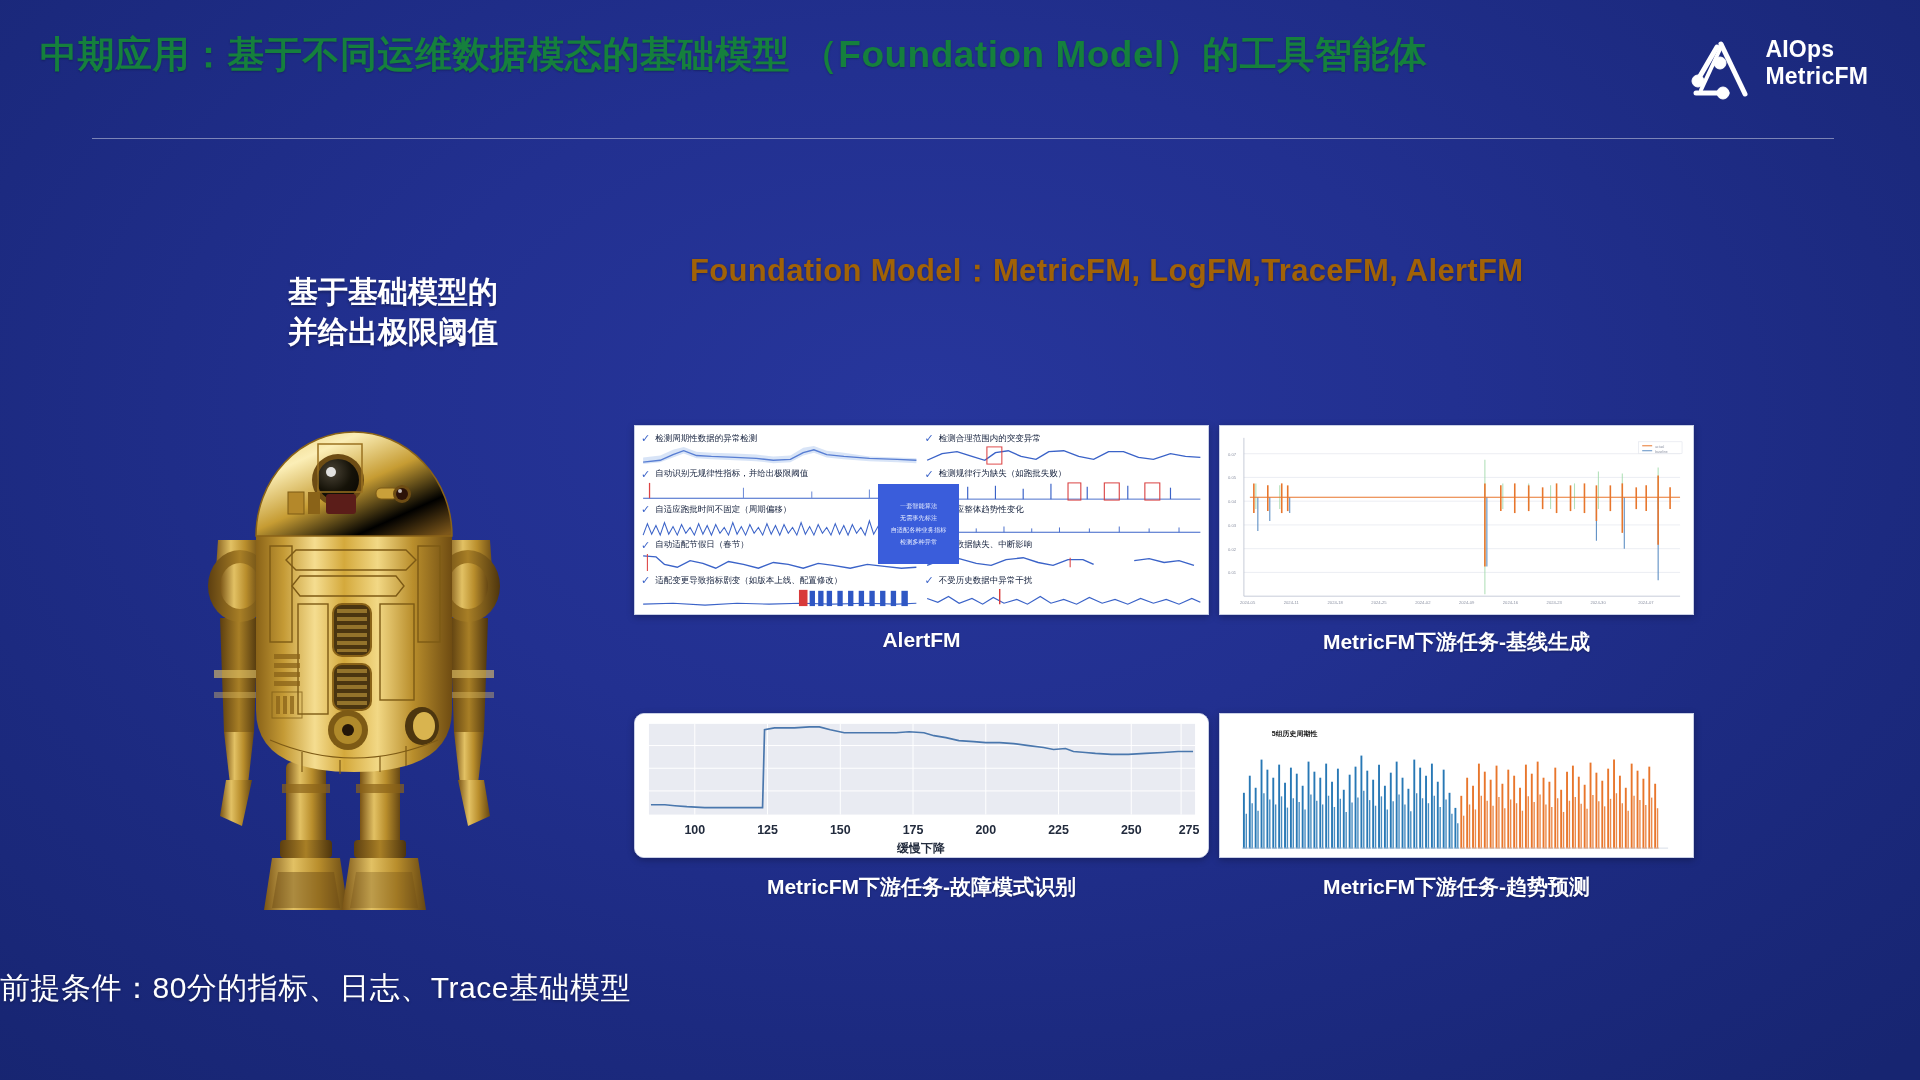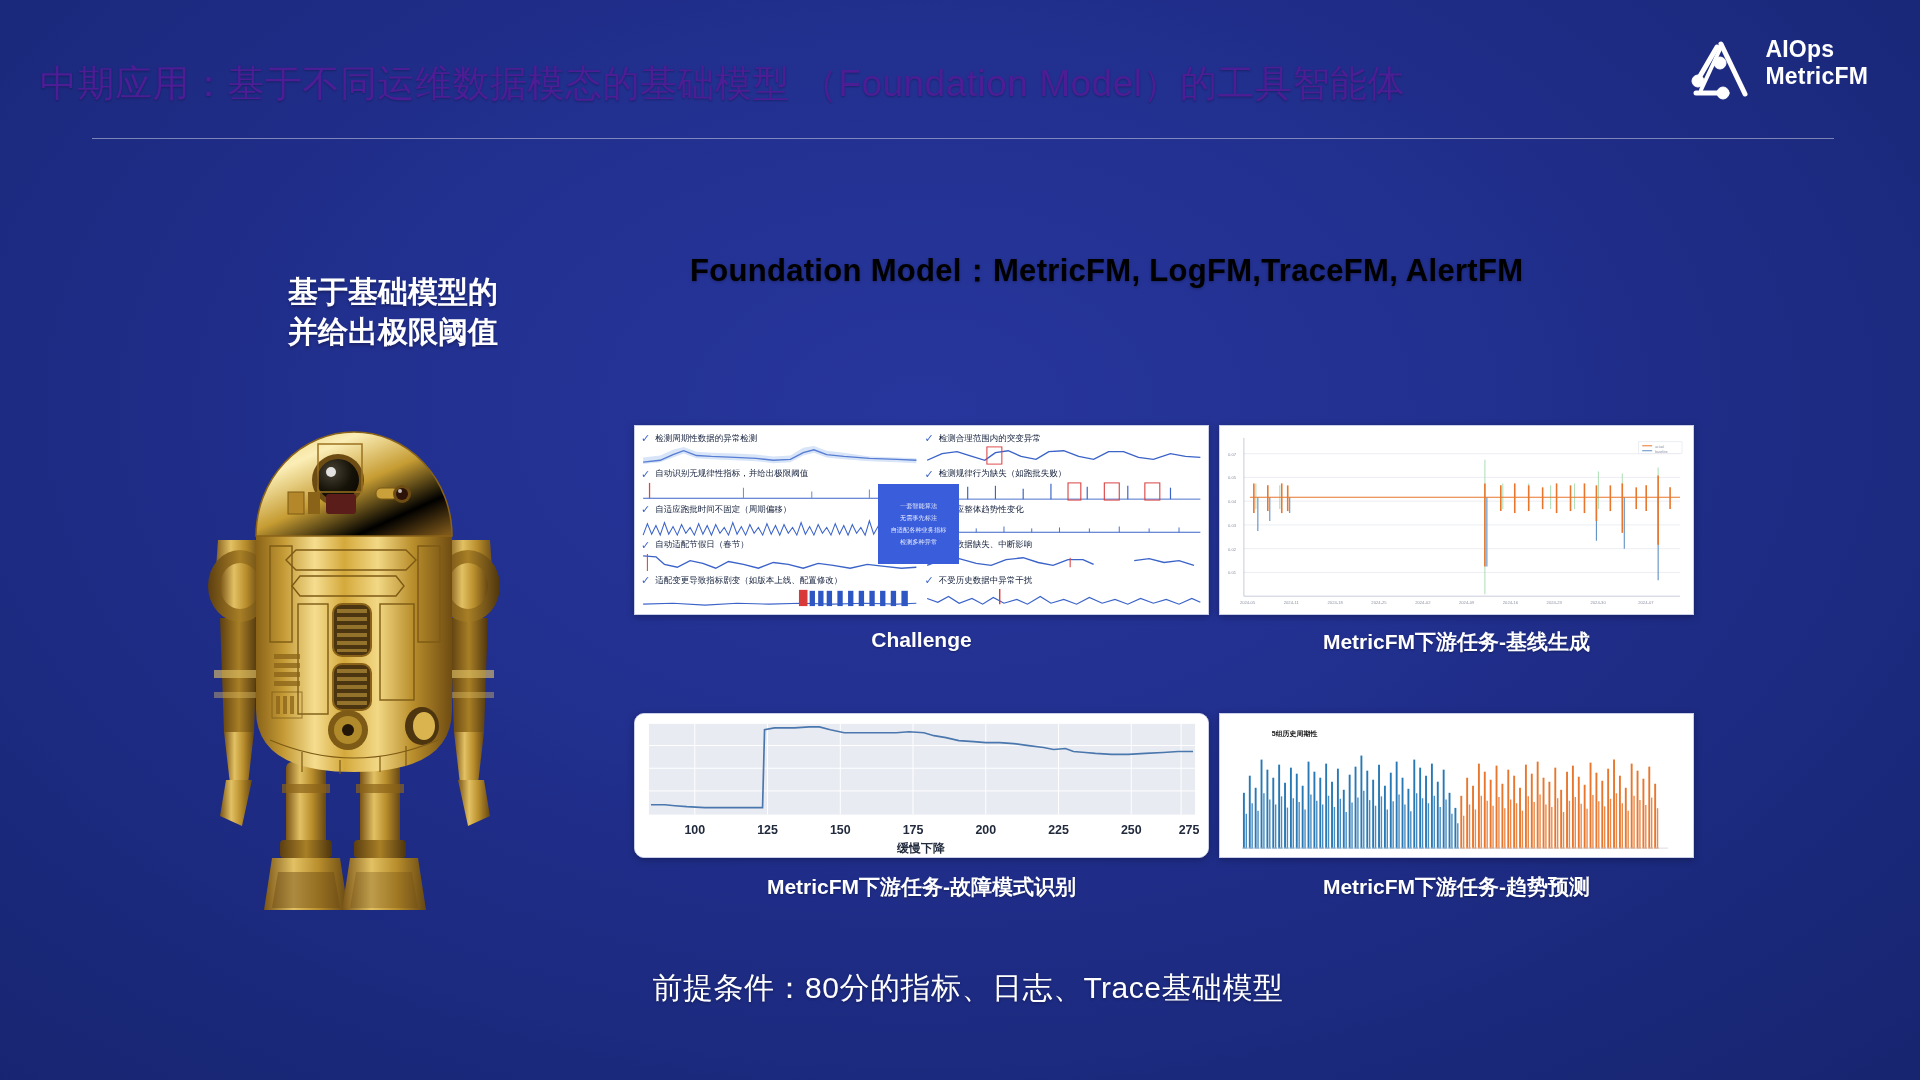--- a/index.html
+++ b/index.html
@@ -11,22 +11,22 @@
   body {
     position: relative;
     background:
       radial-gradient(ellipse 1400px 900px at 48% 38%, #27369c 0%, #223090 38%, #1c2a80 70%, #172571 100%),
       linear-gradient(180deg, #20309a 0%, #1a2a85 60%, #141f66 100%);
   }
 
   
   #header { position: absolute; left: 0; top: 0; width: 1920px; height: 150px; }
   #page-title {
-    position: absolute; left: 40px; top: 59px;
-    font-size: 37px; font-weight: 400; color: #4c1d95;
+    position: absolute; left: 40px; top: 30px;
+    font-size: 37px; font-weight: 700; color: #15803d;
     letter-spacing: 0.5px; white-space: nowrap;
     text-shadow: 0 1px 2px rgba(0,0,0,0.25);
   }
   #title-rule {
     position: absolute; left: 92px; top: 138px; width: 1742px; height: 1px;
     background: rgba(255,255,255,0.42);
   }
   #logo { position: absolute; right: 52px; top: 36px; display: flex; gap: 12px; }
   #logo-mark { width: 66px; height: 66px; flex: 0 0 auto; }
   #logo-text { color: #ffffff; font-size: 23px; font-weight: 700; line-height: 1.16; letter-spacing: 0.2px; }
@@ -36,21 +36,21 @@
     position: absolute; left: 228px; top: 272px; width: 270px;
     text-align: right; color: #ffffff;
     font-size: 30px; font-weight: 700; line-height: 1.33;
     text-shadow: 0 2px 3px rgba(0,0,0,0.3);
   }
   #robot-wrap { position: absolute; left: 190px; top: 380px; width: 330px; height: 540px; }
 
   
   #fm-heading {
     position: absolute; left: 690px; top: 250px;
-    font-size: 31px; font-weight: 700; color: #000000;
+    font-size: 31px; font-weight: 700; color: #a16207;
     letter-spacing: 0.3px; white-space: nowrap;
     text-shadow: 0 1px 3px rgba(0,0,0,0.3);
   }
 
   
   .card { position: absolute; background: #ffffff; border: 1px solid #c8cfe6; box-shadow: 0 2px 7px rgba(0,0,0,0.28); overflow: hidden; }
   .caption {
     position: absolute; text-align: center; color: #ffffff;
     font-size: 21px; font-weight: 700; white-space: nowrap;
     text-shadow: 0 1px 2px rgba(0,0,0,0.3);
@@ -79,22 +79,22 @@
     align-items: center; justify-content: center; gap: 3px; z-index: 4;
   }
   #blue-box span { color: #e8eeff; font-size: 6.2px; white-space: nowrap; }
 
   
   .chart-svg { display: block; width: 100%; height: 100%; }
 
   
   #footer-note {
     position: absolute; left: 0; top: 968px; width: 1920px;
-    text-align: center; color: #ffffff; font-size: 30px; font-weight: 400;
-    letter-spacing: 0.5px; text-shadow: 0 1px 3px rgba(0,0,0,0.3); padding-left: 16px;
+    color: #ffffff; font-size: 30px; font-weight: 400;
+    letter-spacing: 0.5px; text-shadow: 0 1px 3px rgba(0,0,0,0.3);
   }
 </style>
 </head>
 <body>
 
 <div id="header">
   <div id="page-title">中期应用：基于不同运维数据模态的基础模型 （Foundation Model）的工具智能体</div>
   <div id="title-rule"></div>
 
   <div id="logo">
@@ -413,21 +413,21 @@
     </div>
   </div>
 
   <div id="blue-box">
     <span>一套智能算法</span>
     <span>无需事先标注</span>
     <span>自适配各种业务指标</span>
     <span>检测多种异常</span>
   </div>
 </div>
-<div class="caption" id="cap-metricfm">Challenge</div>
+<div class="caption" id="cap-metricfm">AlertFM</div>
 
 <div class="card" id="card-baseline">
   <svg class="chart-svg" viewBox="0 0 475 190" preserveAspectRatio="none">
     <rect x="0" y="0" width="475" height="190" fill="#ffffff"></rect>
     <g stroke="#e3e6ee" stroke-width="0.7">
       <line x1="24" y1="28" x2="462" y2="28"></line>
         <line x1="24" y1="52" x2="462" y2="52"></line>
       <line x1="24" y1="76" x2="462" y2="76"></line>
         <line x1="24" y1="100" x2="462" y2="100"></line>
       <line x1="24" y1="124" x2="462" y2="124"></line>

